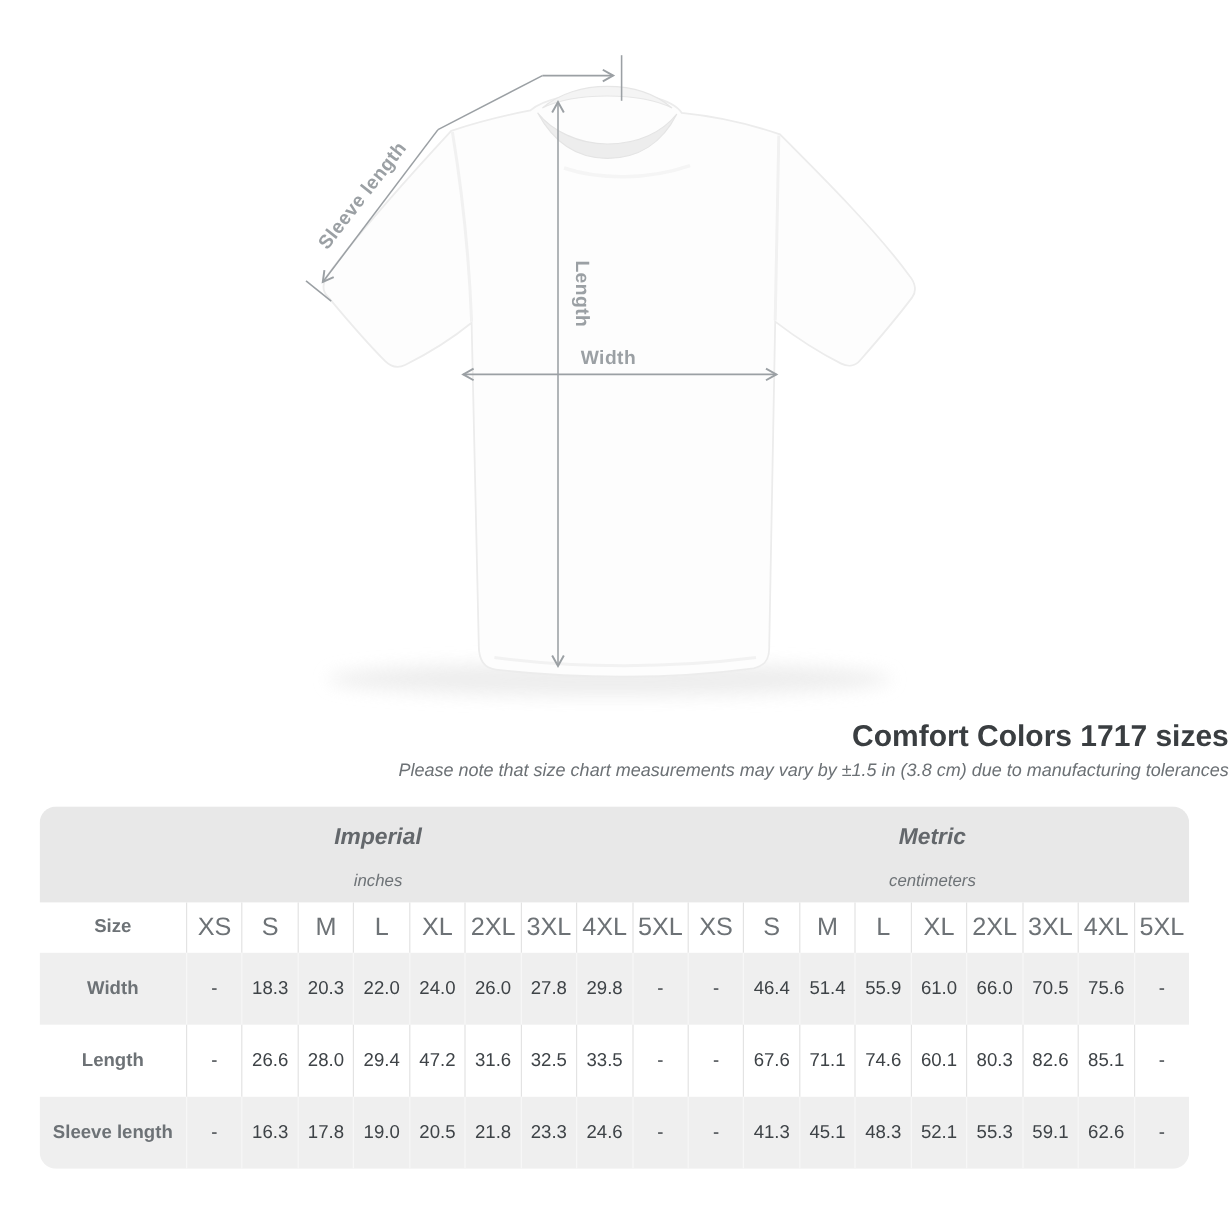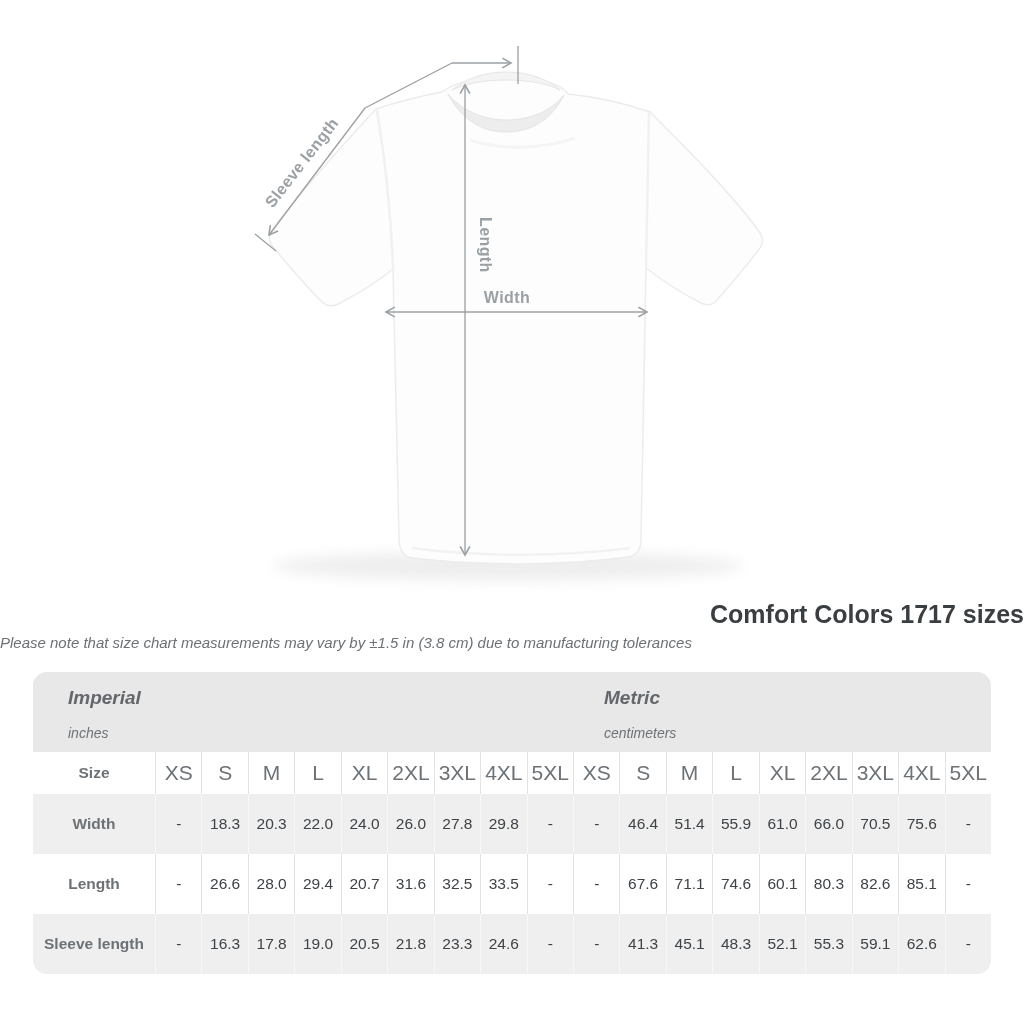--- a/index.html
+++ b/index.html
@@ -11,29 +11,29 @@
   .diagram { position:absolute; left:0; top:0; width:1024px; height:598px; }
   .diagram svg { display:block; }
   .anno-text { fill:#9ba0a4; font-size:16px; font-weight:bold; letter-spacing:.4px; }
   
   .page-title {
     position:absolute; top:600px; left:0; width:1024px; margin:0;
     text-align:right; font-size:25px; font-weight:bold; color:#3a3e41;
   }
   .page-subtitle {
     position:absolute; top:634px; left:0; width:1024px; margin:0;
-    text-align:left; font-style:italic; font-size:15px; color:#6c7175;
+    text-align:right; font-style:italic; font-size:15px; color:#6c7175;
   }
   
   .size-table {
     position:absolute; left:33px; top:672px; width:958px;
     border-radius:14px; overflow:hidden;
   }
   .band { position:relative; height:80px; background:#e8e8e8; }
-  .unit-group { position:absolute; top:15px; text-align:left;padding-left:35px; }
+  .unit-group { position:absolute; top:15px; text-align:center; }
   .unit-group .u-name { font-size:19px; font-weight:bold; font-style:italic; color:#63676b; }
   .unit-group .u-sub  { font-size:14px; font-style:italic; color:#6e7377; margin-top:16px; }
   .ug-imperial { left:0; width:564px; }
   .ug-metric   { left:536px; width:416px; }
   .row { display:grid; grid-template-columns:122px repeat(18,1fr); height:60px; background:#ffffff; }
   .row.head { height:42px; }
   .row.alt { background:#efefef; }
   .row > div { display:flex; align-items:center; justify-content:center; }
   .row > div + div { border-left:1px solid #e3e3e3; }
   .row.alt > div + div { border-left-color:#f7f7f7; }
@@ -165,21 +165,21 @@
         <div class="val">70.5</div>
         <div class="val">75.6</div>
         <div class="val">-</div>
       </div>
       <div class="row">
         <div class="lab">Length</div>
         <div class="val">-</div>
         <div class="val">26.6</div>
         <div class="val">28.0</div>
         <div class="val">29.4</div>
-        <div class="val">20.7</div>
+        <div class="val">47.2</div>
         <div class="val">31.6</div>
         <div class="val">32.5</div>
         <div class="val">33.5</div>
         <div class="val">-</div>
         <div class="val">-</div>
         <div class="val">67.6</div>
         <div class="val">71.1</div>
         <div class="val">74.6</div>
         <div class="val">60.1</div>
         <div class="val">80.3</div>

